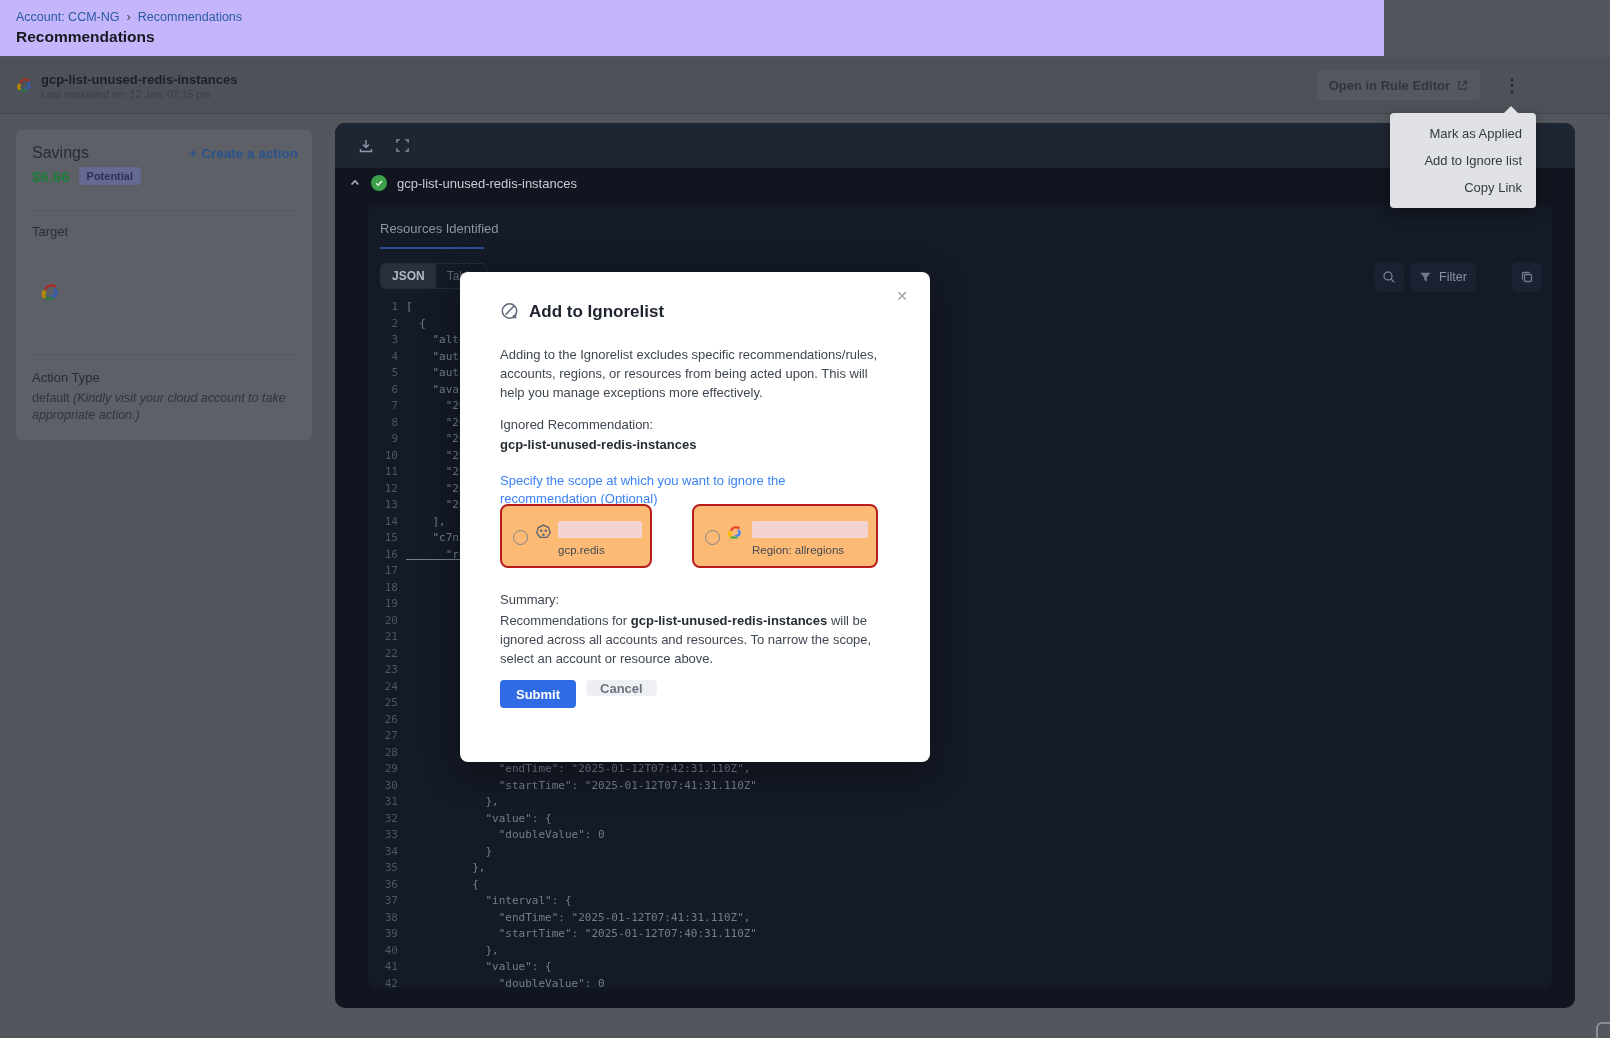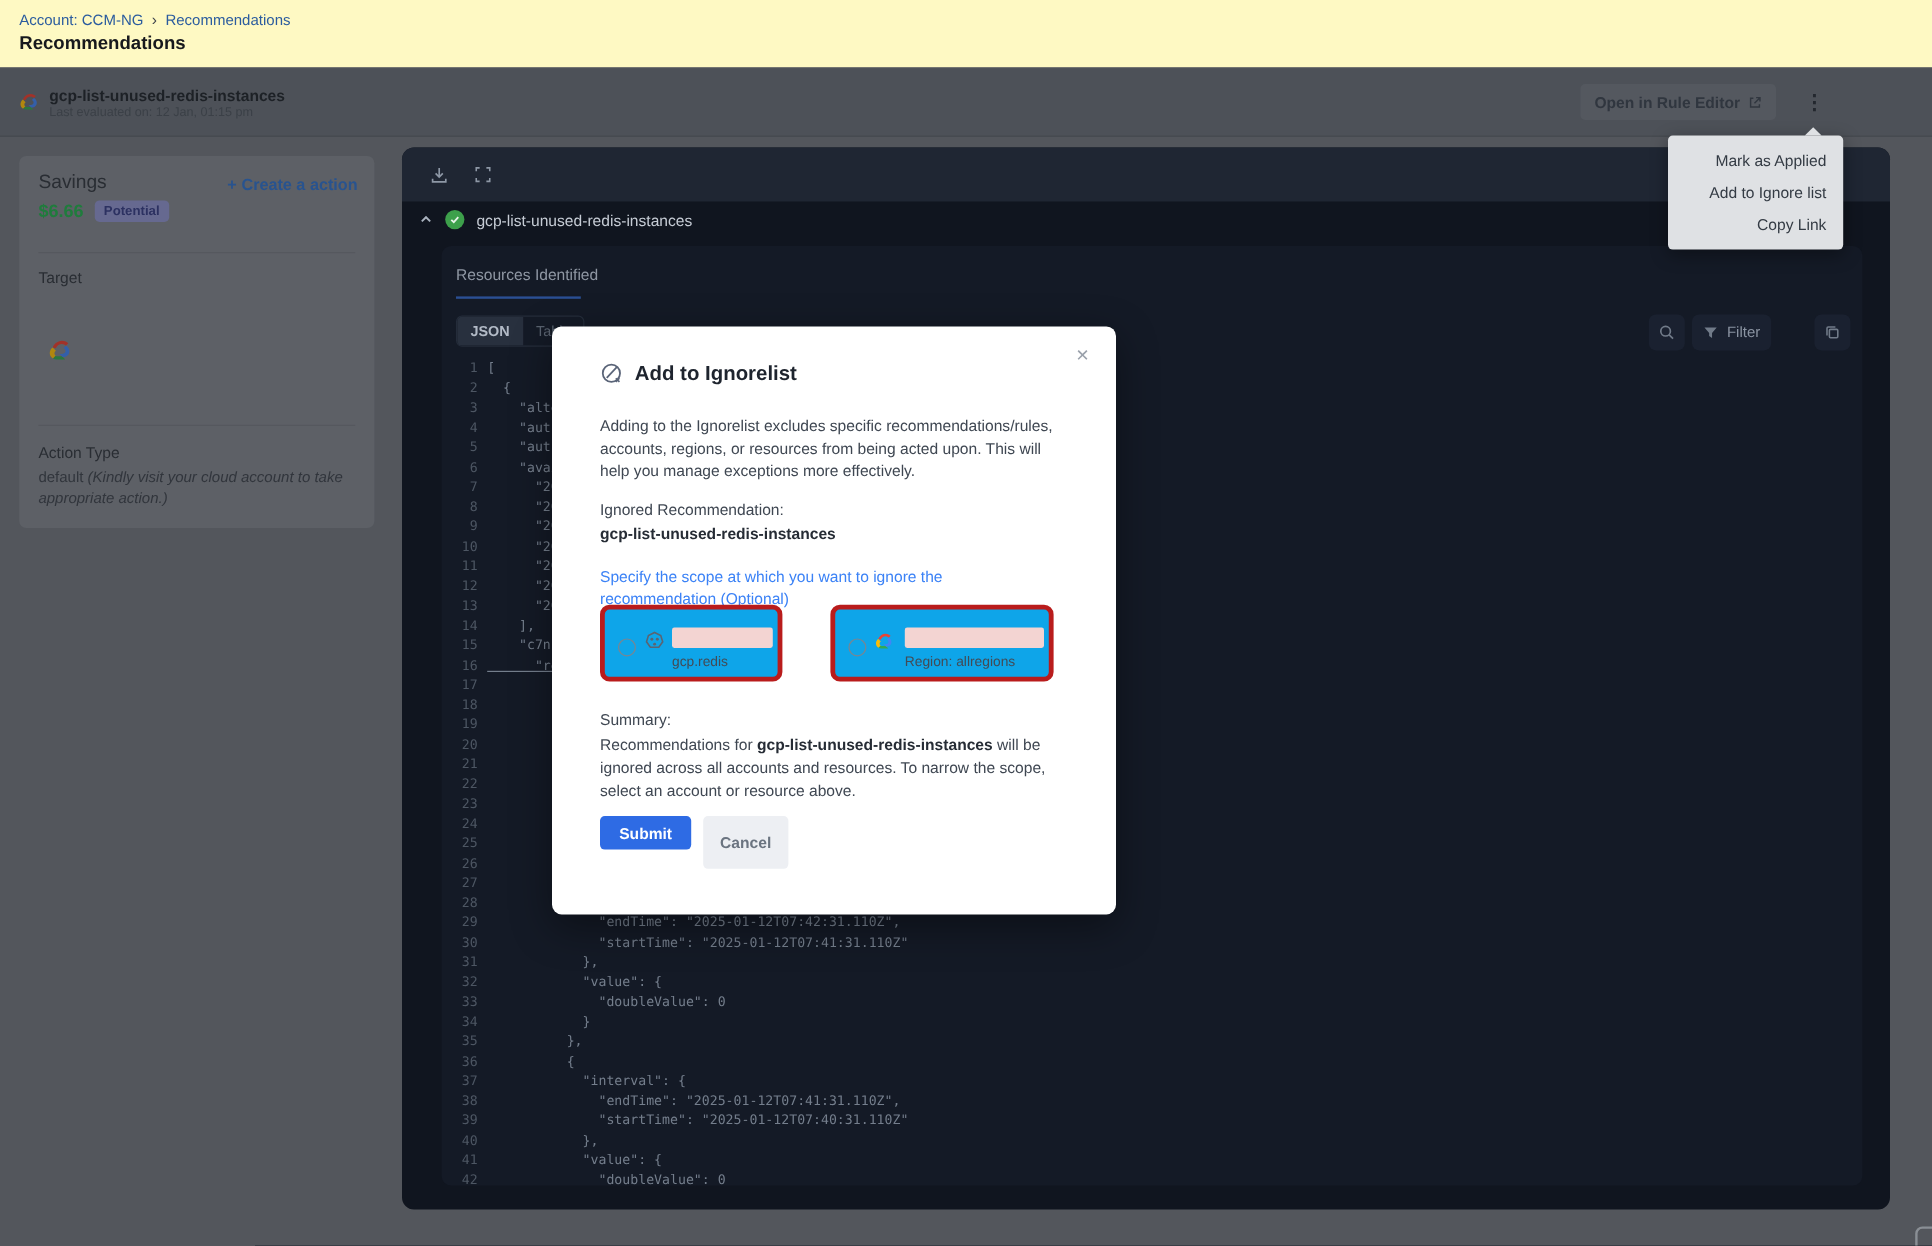--- a/index.html
+++ b/index.html
@@ -1,20 +1,20 @@
 <!DOCTYPE html>
 <html><head>
 <meta charset="utf-8">
 <style>
   * { margin:0; padding:0; box-sizing:border-box; }
   html,body { width:1610px; height:1038px; overflow:hidden; }
   body { font-family:"Liberation Sans", sans-serif; background:#53565c; position:relative; }
 
   
-  .topbar { position:absolute; left:0; top:0; width:1610px; height:56px; background:#fef9c3; }
+  .topbar { position:absolute; left:0; top:0; width:1384px; height:56px; background:#c4b5fd; }
   .breadcrumb { position:absolute; left:16px; top:9px; font-size:12.5px; color:#2b5c9e; }
   .breadcrumb .sep { color:#40454d; margin:0 7px; font-size:13px; }
   .breadcrumb a { color:#2b5c9e; text-decoration:none; cursor:pointer; }
   .page-title { position:absolute; left:16px; top:28px; font-size:15.5px; font-weight:bold; color:#17191d; }
 
   .header-band { position:absolute; left:0; top:57px; width:1610px; height:57px; background:#4d5158; border-bottom:1px solid #45494f; }
   .rec-name { position:absolute; left:41px; top:15px; font-size:13px; font-weight:bold; color:#1d2126; }
   .rec-sub  { position:absolute; left:41px; top:31px; font-size:10.5px; color:#3b4047; }
   .gcp-hdr-icon { position:absolute; left:15px; top:18px; width:20px; height:20px; }
   .rule-editor-btn { position:absolute; right:130px; top:13px; height:30px; padding:0 12px; display:flex; align-items:center; gap:7px;
@@ -76,38 +76,38 @@
   
   .modal { position:absolute; left:460px; top:272px; width:470px; height:490px; background:#ffffff; border-radius:8px;
       box-shadow:0 10px 34px rgba(0,0,0,0.4); z-index:10; }
   .modal-close { position:absolute; right:22px; top:16px; font-size:14px; color:#9aa1ab; cursor:pointer; }
   .modal-titlerow { position:absolute; left:40px; top:30px; display:flex; align-items:center; gap:9px; }
   .modal-title { font-size:17px; font-weight:bold; color:#1e242e; }
   .modal-desc { position:absolute; left:40px; top:73px; width:392px; font-size:13px; line-height:1.47; color:#3f4752; }
   .ignored-label { position:absolute; left:40px; top:145px; font-size:13px; color:#3f4752; }
   .ignored-value { position:absolute; left:40px; top:165px; font-size:13px; font-weight:bold; color:#262c35; }
   .scope-label { position:absolute; left:40px; top:200px; width:382px; font-size:13px; line-height:1.35; color:#3b82f6; }
-  .scope-card { position:absolute; top:232px; height:64px; border:4px solid #b91c1c; border-radius:8px; background:#0ea5e9; cursor:pointer; }
+  .scope-card { position:absolute; top:232px; height:64px; border:2px solid #b91c1c; border-radius:8px; background:#fdba74; cursor:pointer; }
   .scope-card.c1 { left:40px; width:152px; }
   .scope-card.c2 { left:232px; width:186px; }
   .radio { position:absolute; left:11px; top:24px; width:15px; height:15px; border:1.5px solid #7b8590; border-radius:50%; cursor:pointer; }
   .opt-icon { position:absolute; left:32px; top:17px; width:19px; height:19px; }
   .redact { position:absolute; top:15px; height:17px; background:#f3d4d2; border-radius:2px; }
   .c1 .redact { left:56px; width:84px; }
   .c2 .redact { left:58px; width:116px; }
   .opt-label { position:absolute; top:38px; font-size:11.5px; color:#434b56; }
   .c1 .opt-label { left:56px; }
   .c2 .opt-label { left:58px; }
   .summary-label { position:absolute; left:40px; top:320px; font-size:13px; color:#3f4752; }
   .summary-text { position:absolute; left:40px; top:340px; width:400px; font-size:13px; line-height:1.45; color:#3f4752; }
   .summary-text b { color:#262c35; }
   .modal-btns { position:absolute; left:40px; top:408px; display:flex; gap:10px; }
   .btn-submit { height:28px; padding:0 16px; background:#2e6be4; color:#fff; font-size:13px; font-weight:bold;
       border:none; border-radius:4px; display:flex; align-items:center; cursor:pointer; }
-  .btn-cancel { height:44px; padding:0 14px; background:#edeff3; color:#6b7480; font-size:13px; font-weight:bold;
+  .btn-cancel { height:16px; padding:0 14px; background:#edeff3; color:#6b7480; font-size:13px; font-weight:bold;
       border:none; border-radius:4px; display:flex; align-items:center; cursor:pointer; }
 
   .edge-widget { position:absolute; right:-12px; bottom:-10px; width:26px; height:26px; border:2px solid #8a8f95; border-radius:6px; }
 
   svg { display:block; }
 </style>
 </head>
 <body>
 
 <div class="topbar">

